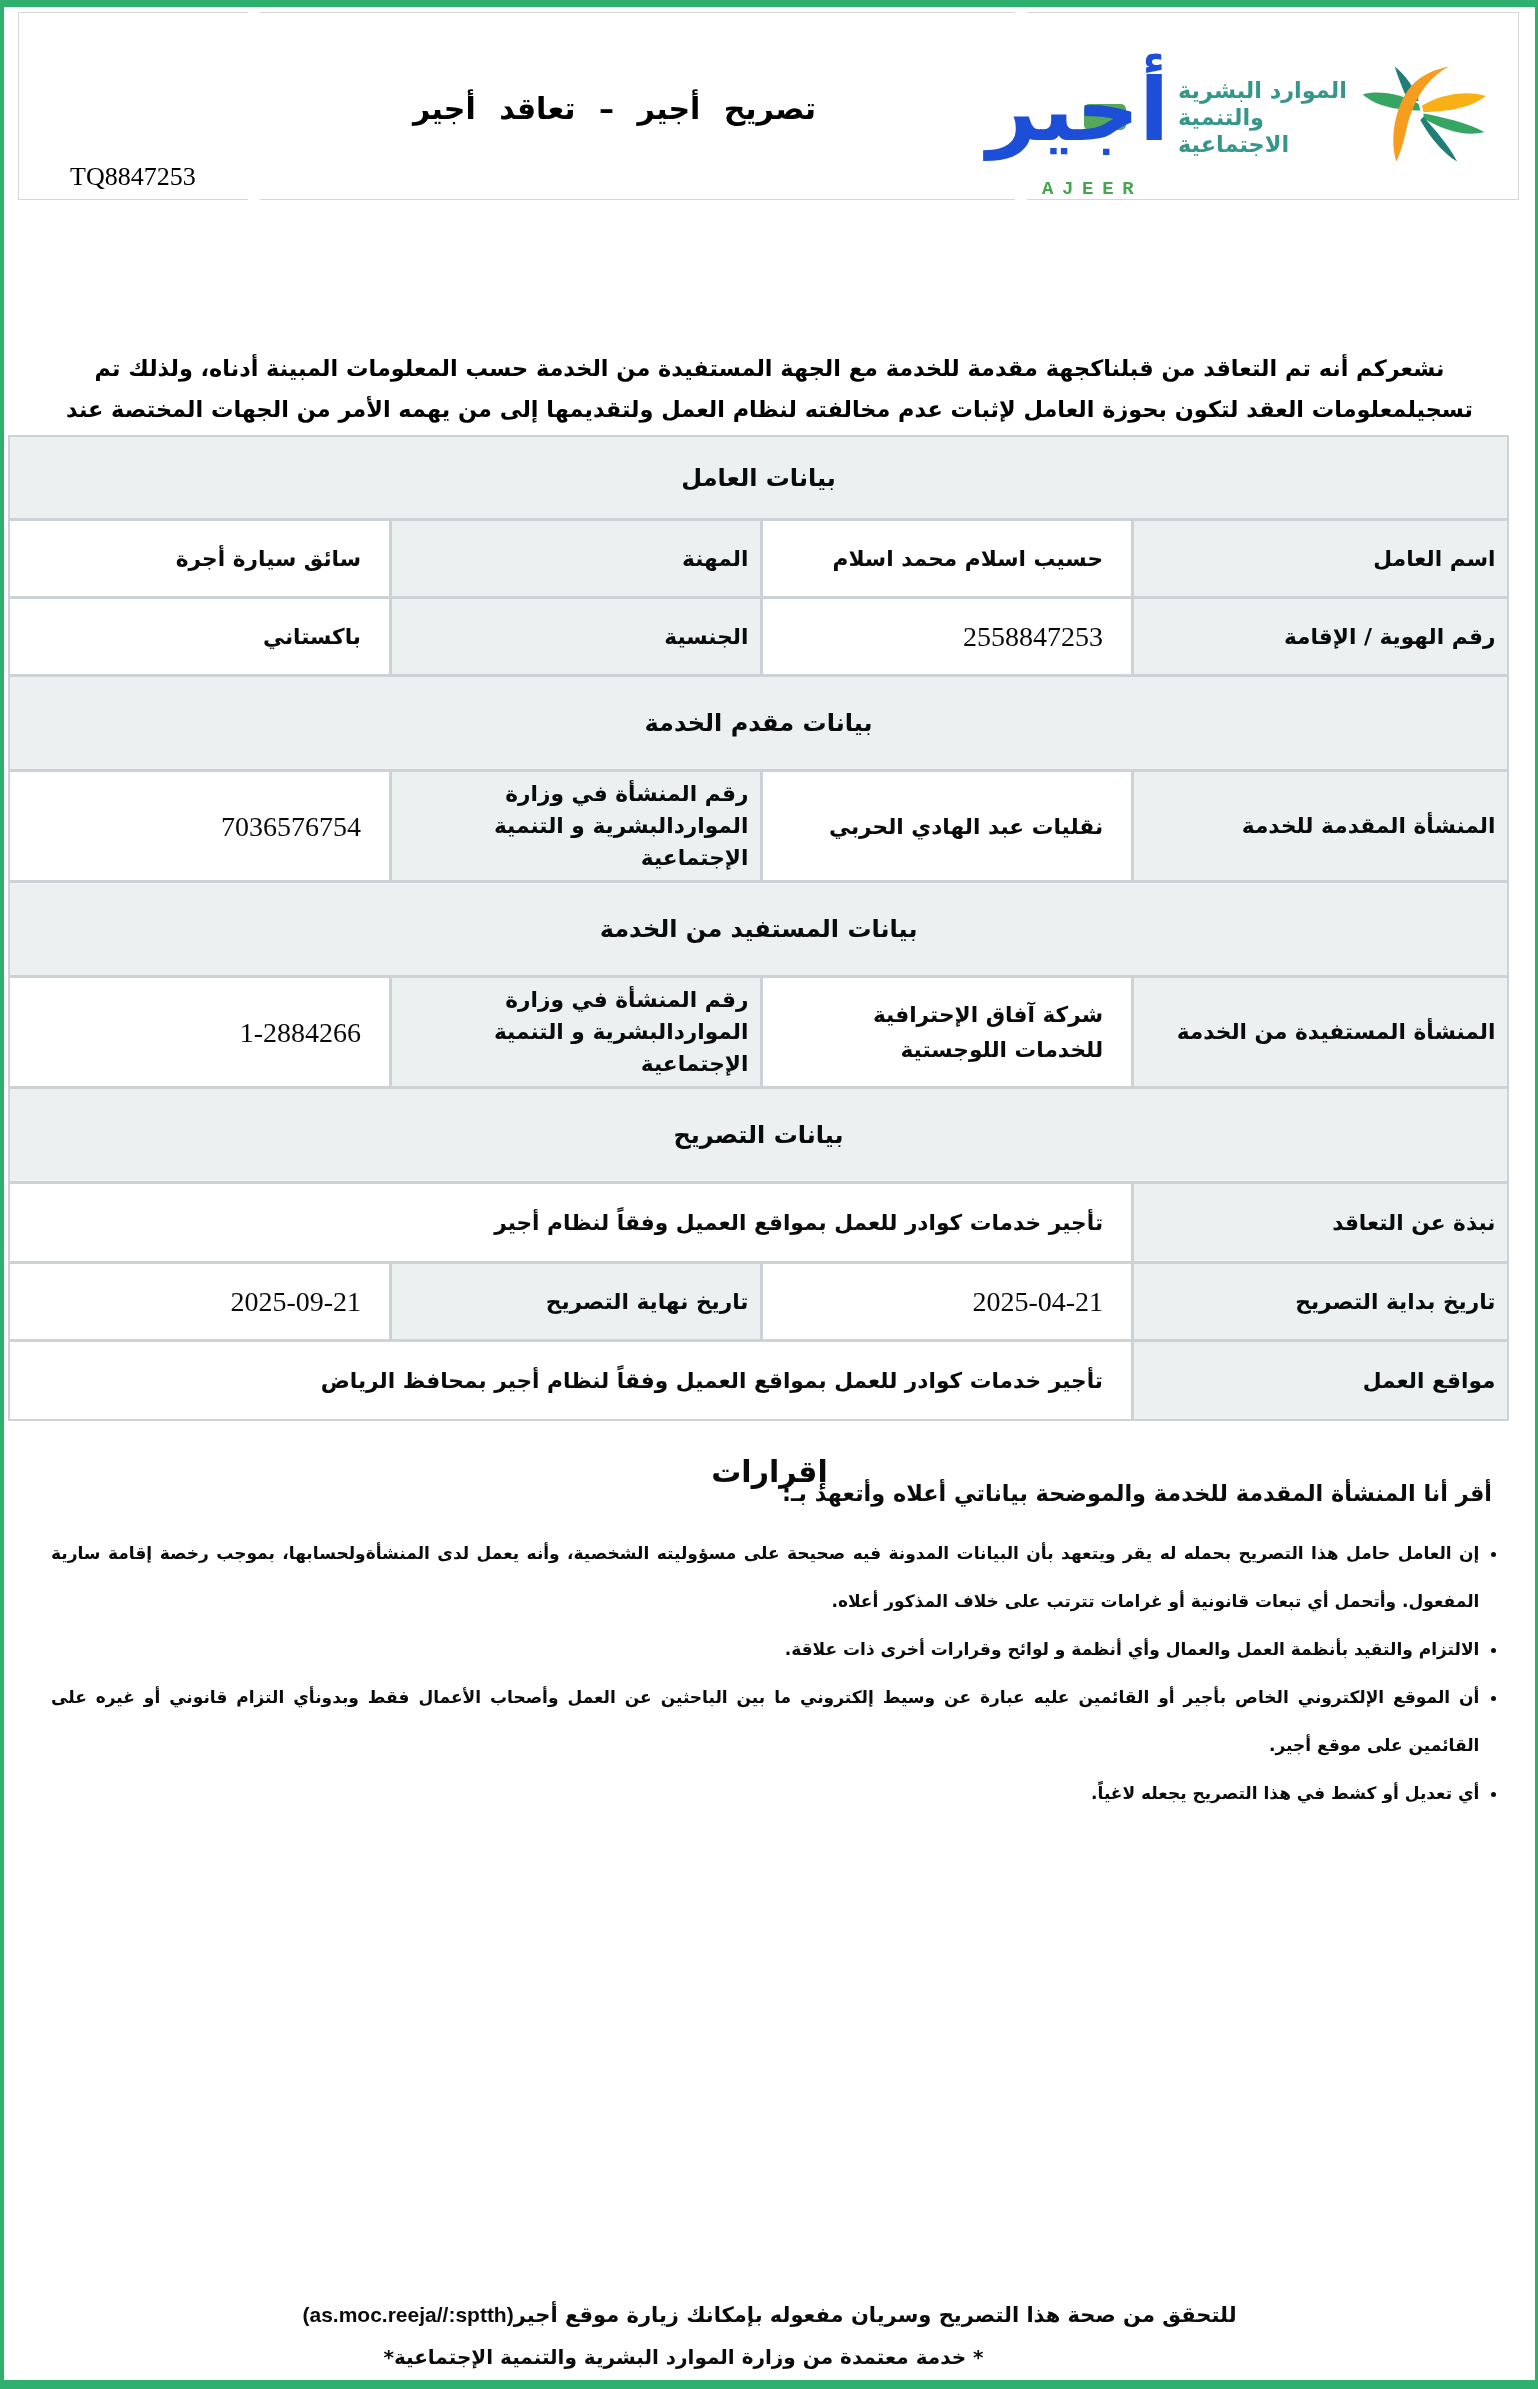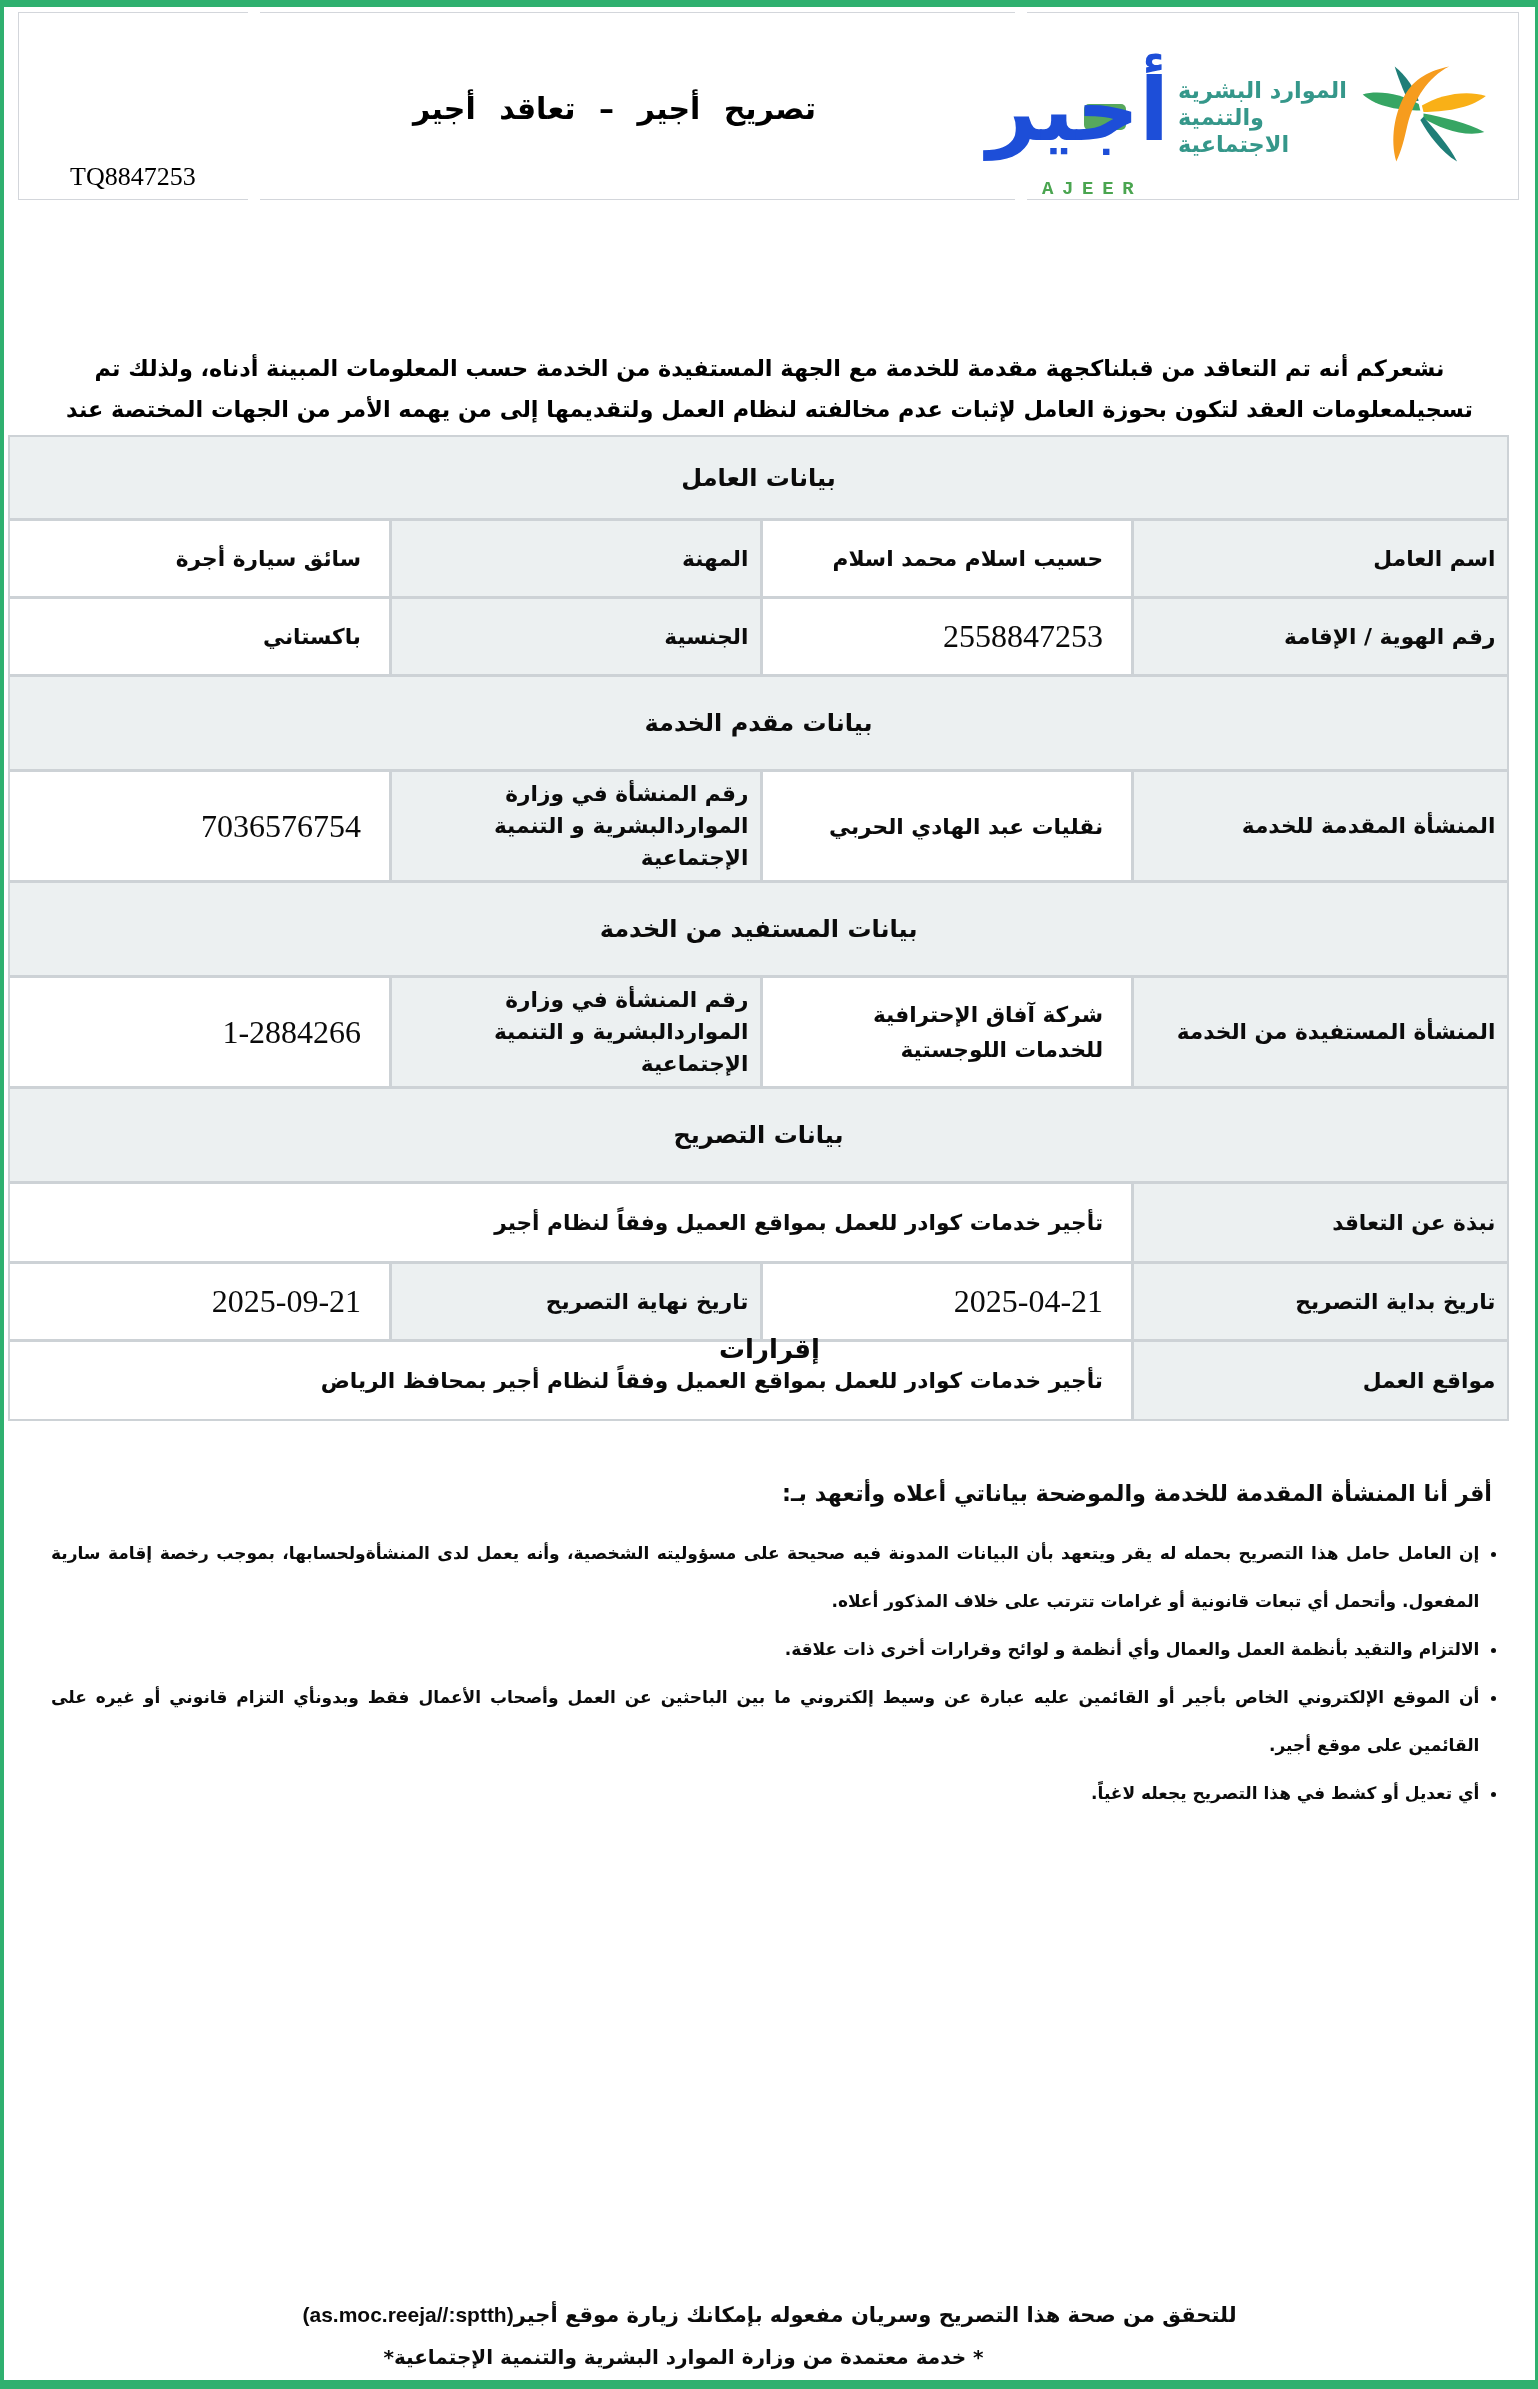--- a/index.html
+++ b/index.html
@@ -42,26 +42,26 @@
   .intro{position:absolute;left:32.5px;top:348px;width:1474px;direction:rtl;
     text-align:center;font-size:22.4px;font-weight:bold;line-height:41px;margin:0;color:#000;}
 
   
   .data-table{position:absolute;left:8px;top:435px;width:1495px;
     border-collapse:separate;border-spacing:1.4px;background:#cdd2d6;table-layout:fixed;}
   .data-table td{border:0.7px solid #cdd2d6;vertical-align:middle;overflow:hidden;}
   .sec td{background:#ecf0f1;text-align:center;font-weight:bold;font-size:24px;}
   .lbl{background:#ecf0f1;font-weight:bold;font-size:21.7px;text-align:right;padding:0 11.6px;line-height:32px;}
   .val{background:#ffffff;font-weight:bold;font-size:21.7px;text-align:right;padding:0 28px;line-height:35px;}
-  .num{font-family:"Liberation Serif","DejaVu Serif",serif;font-weight:normal;font-size:32px;}
+  .num{font-family:"Liberation Serif","DejaVu Serif",serif;font-weight:normal;font-size:28px;}
   .h110 td{height:79px;} .h124 td{height:90px;} .h104 td{height:75px;}
   .h150 td{height:108px;} .h106 td{height:77px;}
 
-  .decl-title{position:absolute;left:0;top:1334px;width:1539px;text-align:center;
-    direction:rtl;font-size:26px;font-weight:bold;}
+  .decl-title{position:absolute;left:0;top:1454px;width:1539px;text-align:center;
+    direction:rtl;font-size:30px;font-weight:bold;}
   .decl-intro{position:absolute;right:47px;top:1480px;width:1444px;direction:rtl;
     text-align:right;font-size:22.4px;font-weight:bold;}
   .decl-list{position:absolute;top:1529px;right:35px;left:51px;margin:0;direction:rtl;
     padding:0 24.6px 0 0;list-style:disc outside;font-size:17px;font-weight:bold;
     line-height:48px;text-align:justify;}
   .decl-list li{margin:0;padding:0;}
 
   .footer1{position:absolute;left:0;top:2303px;width:1539px;text-align:center;
     direction:rtl;font-size:21px;font-weight:bold;}
   .footer1 .url{font-family:"Liberation Sans",sans-serif;font-weight:bold;}

